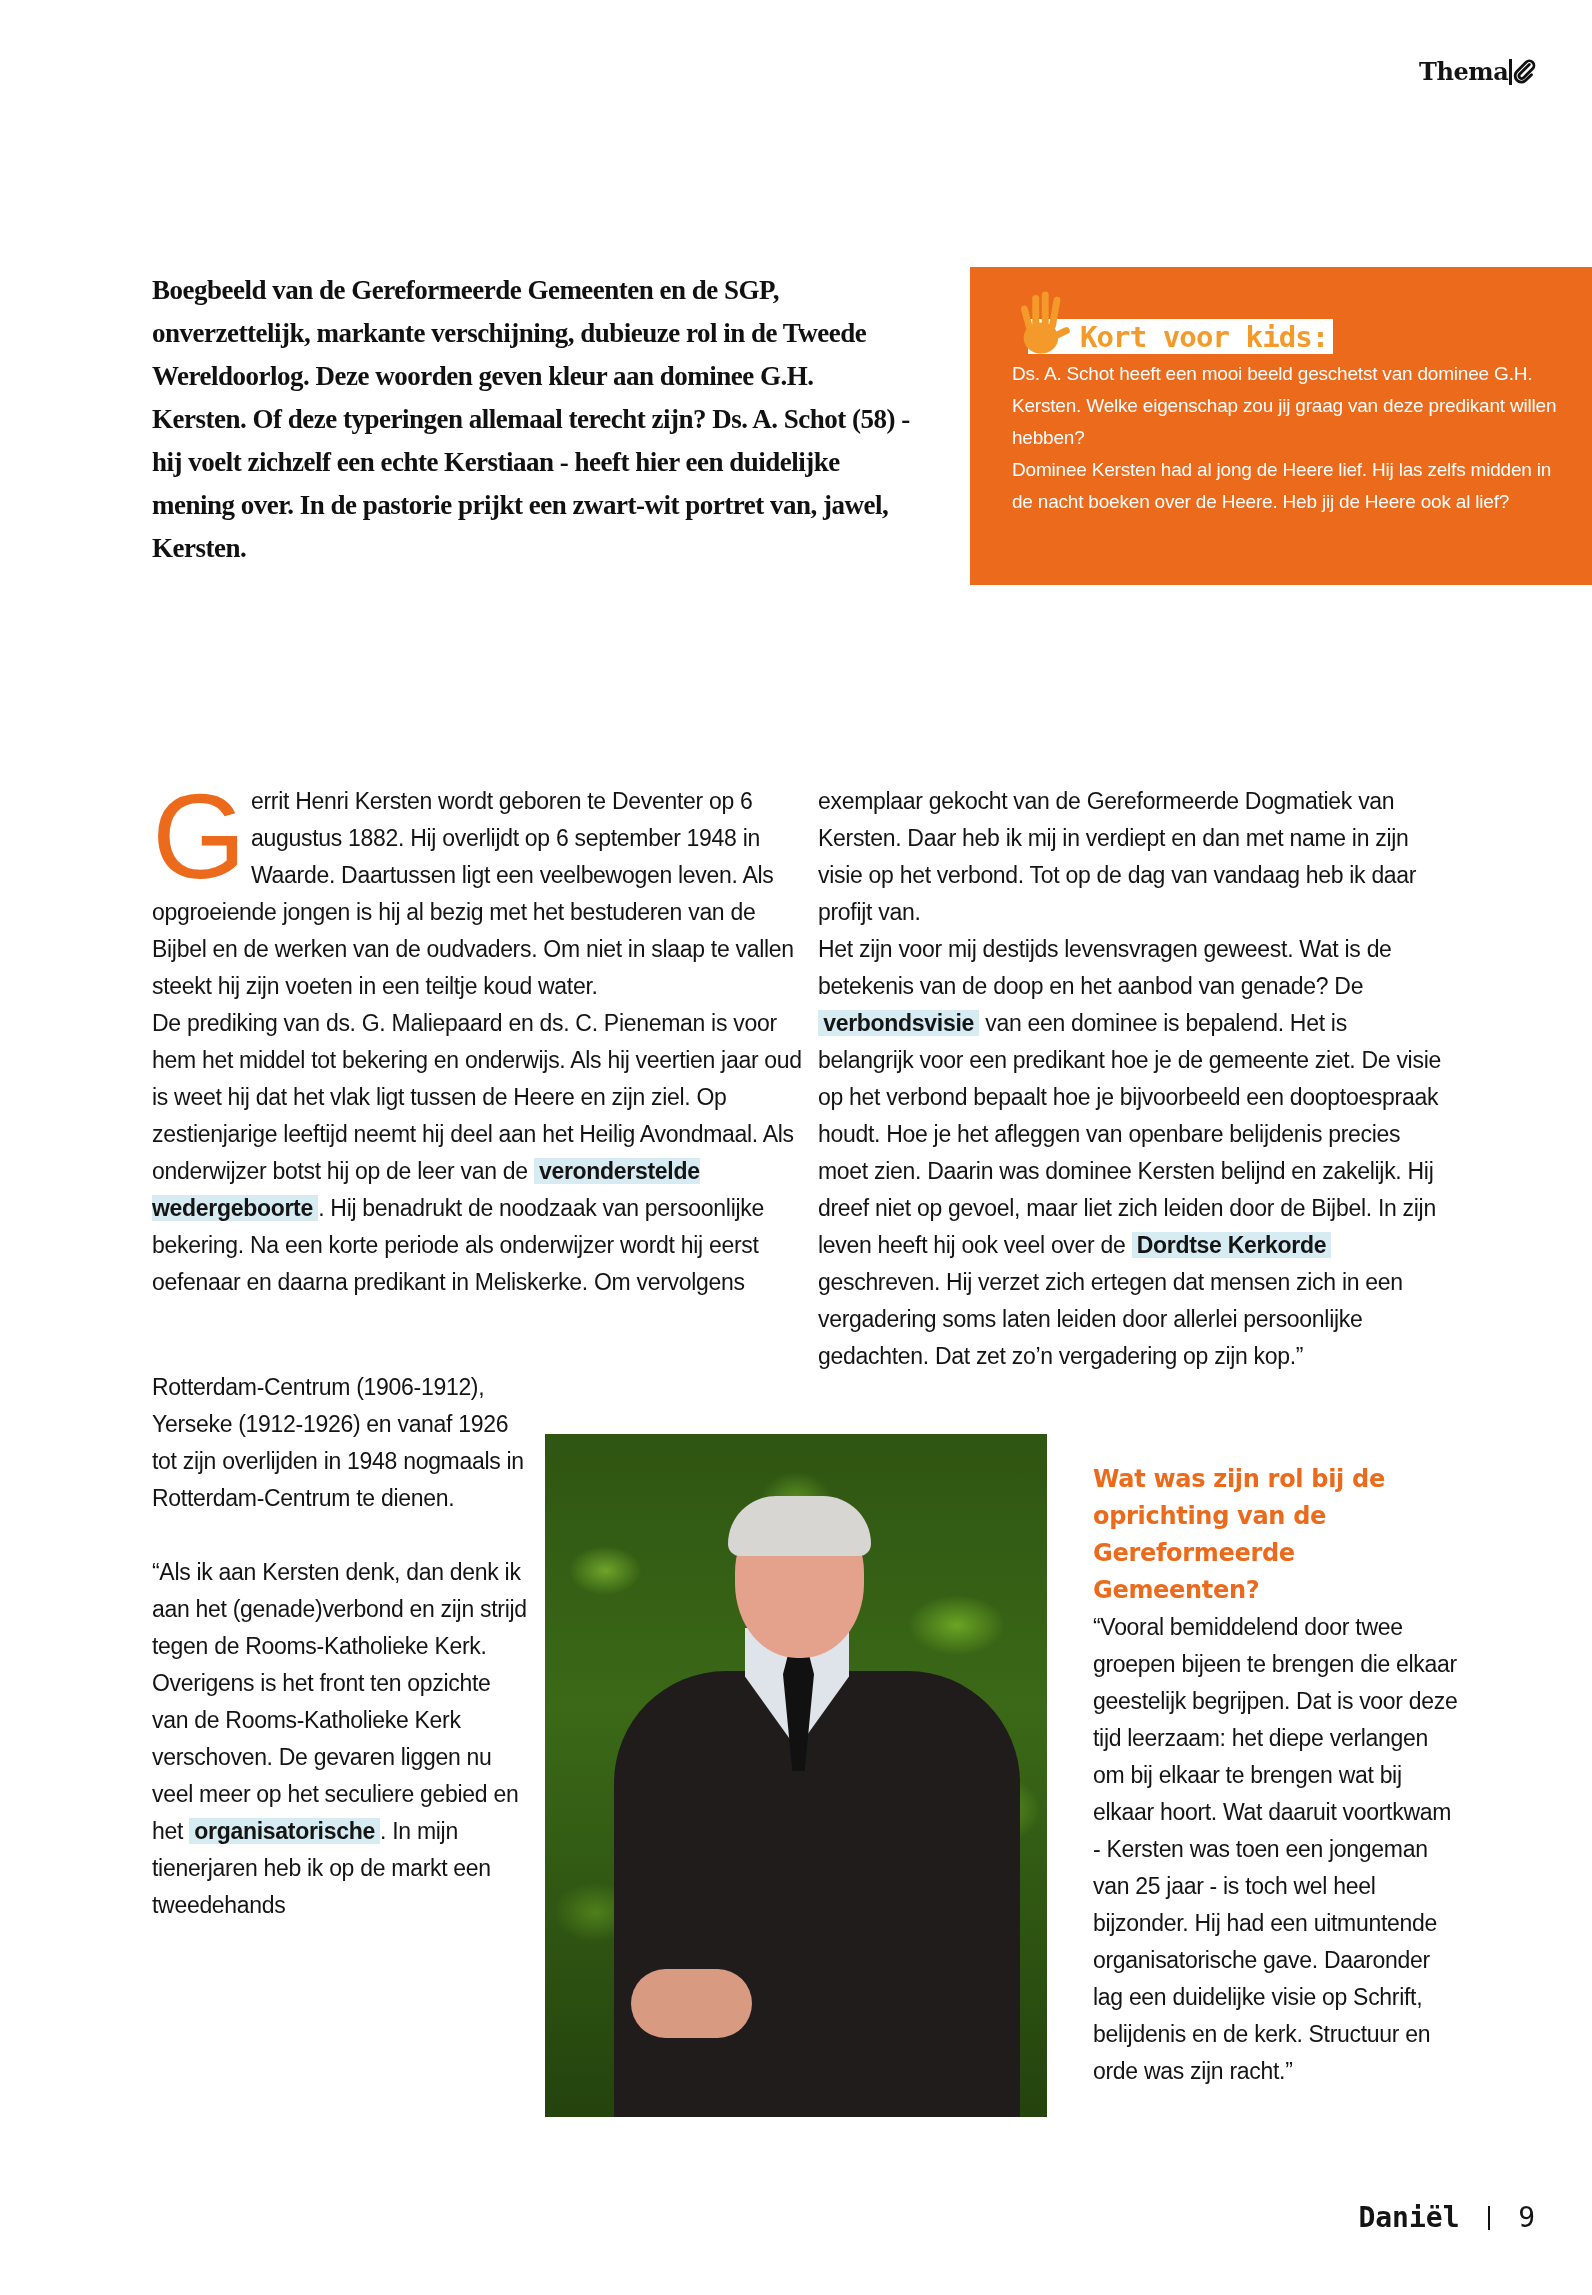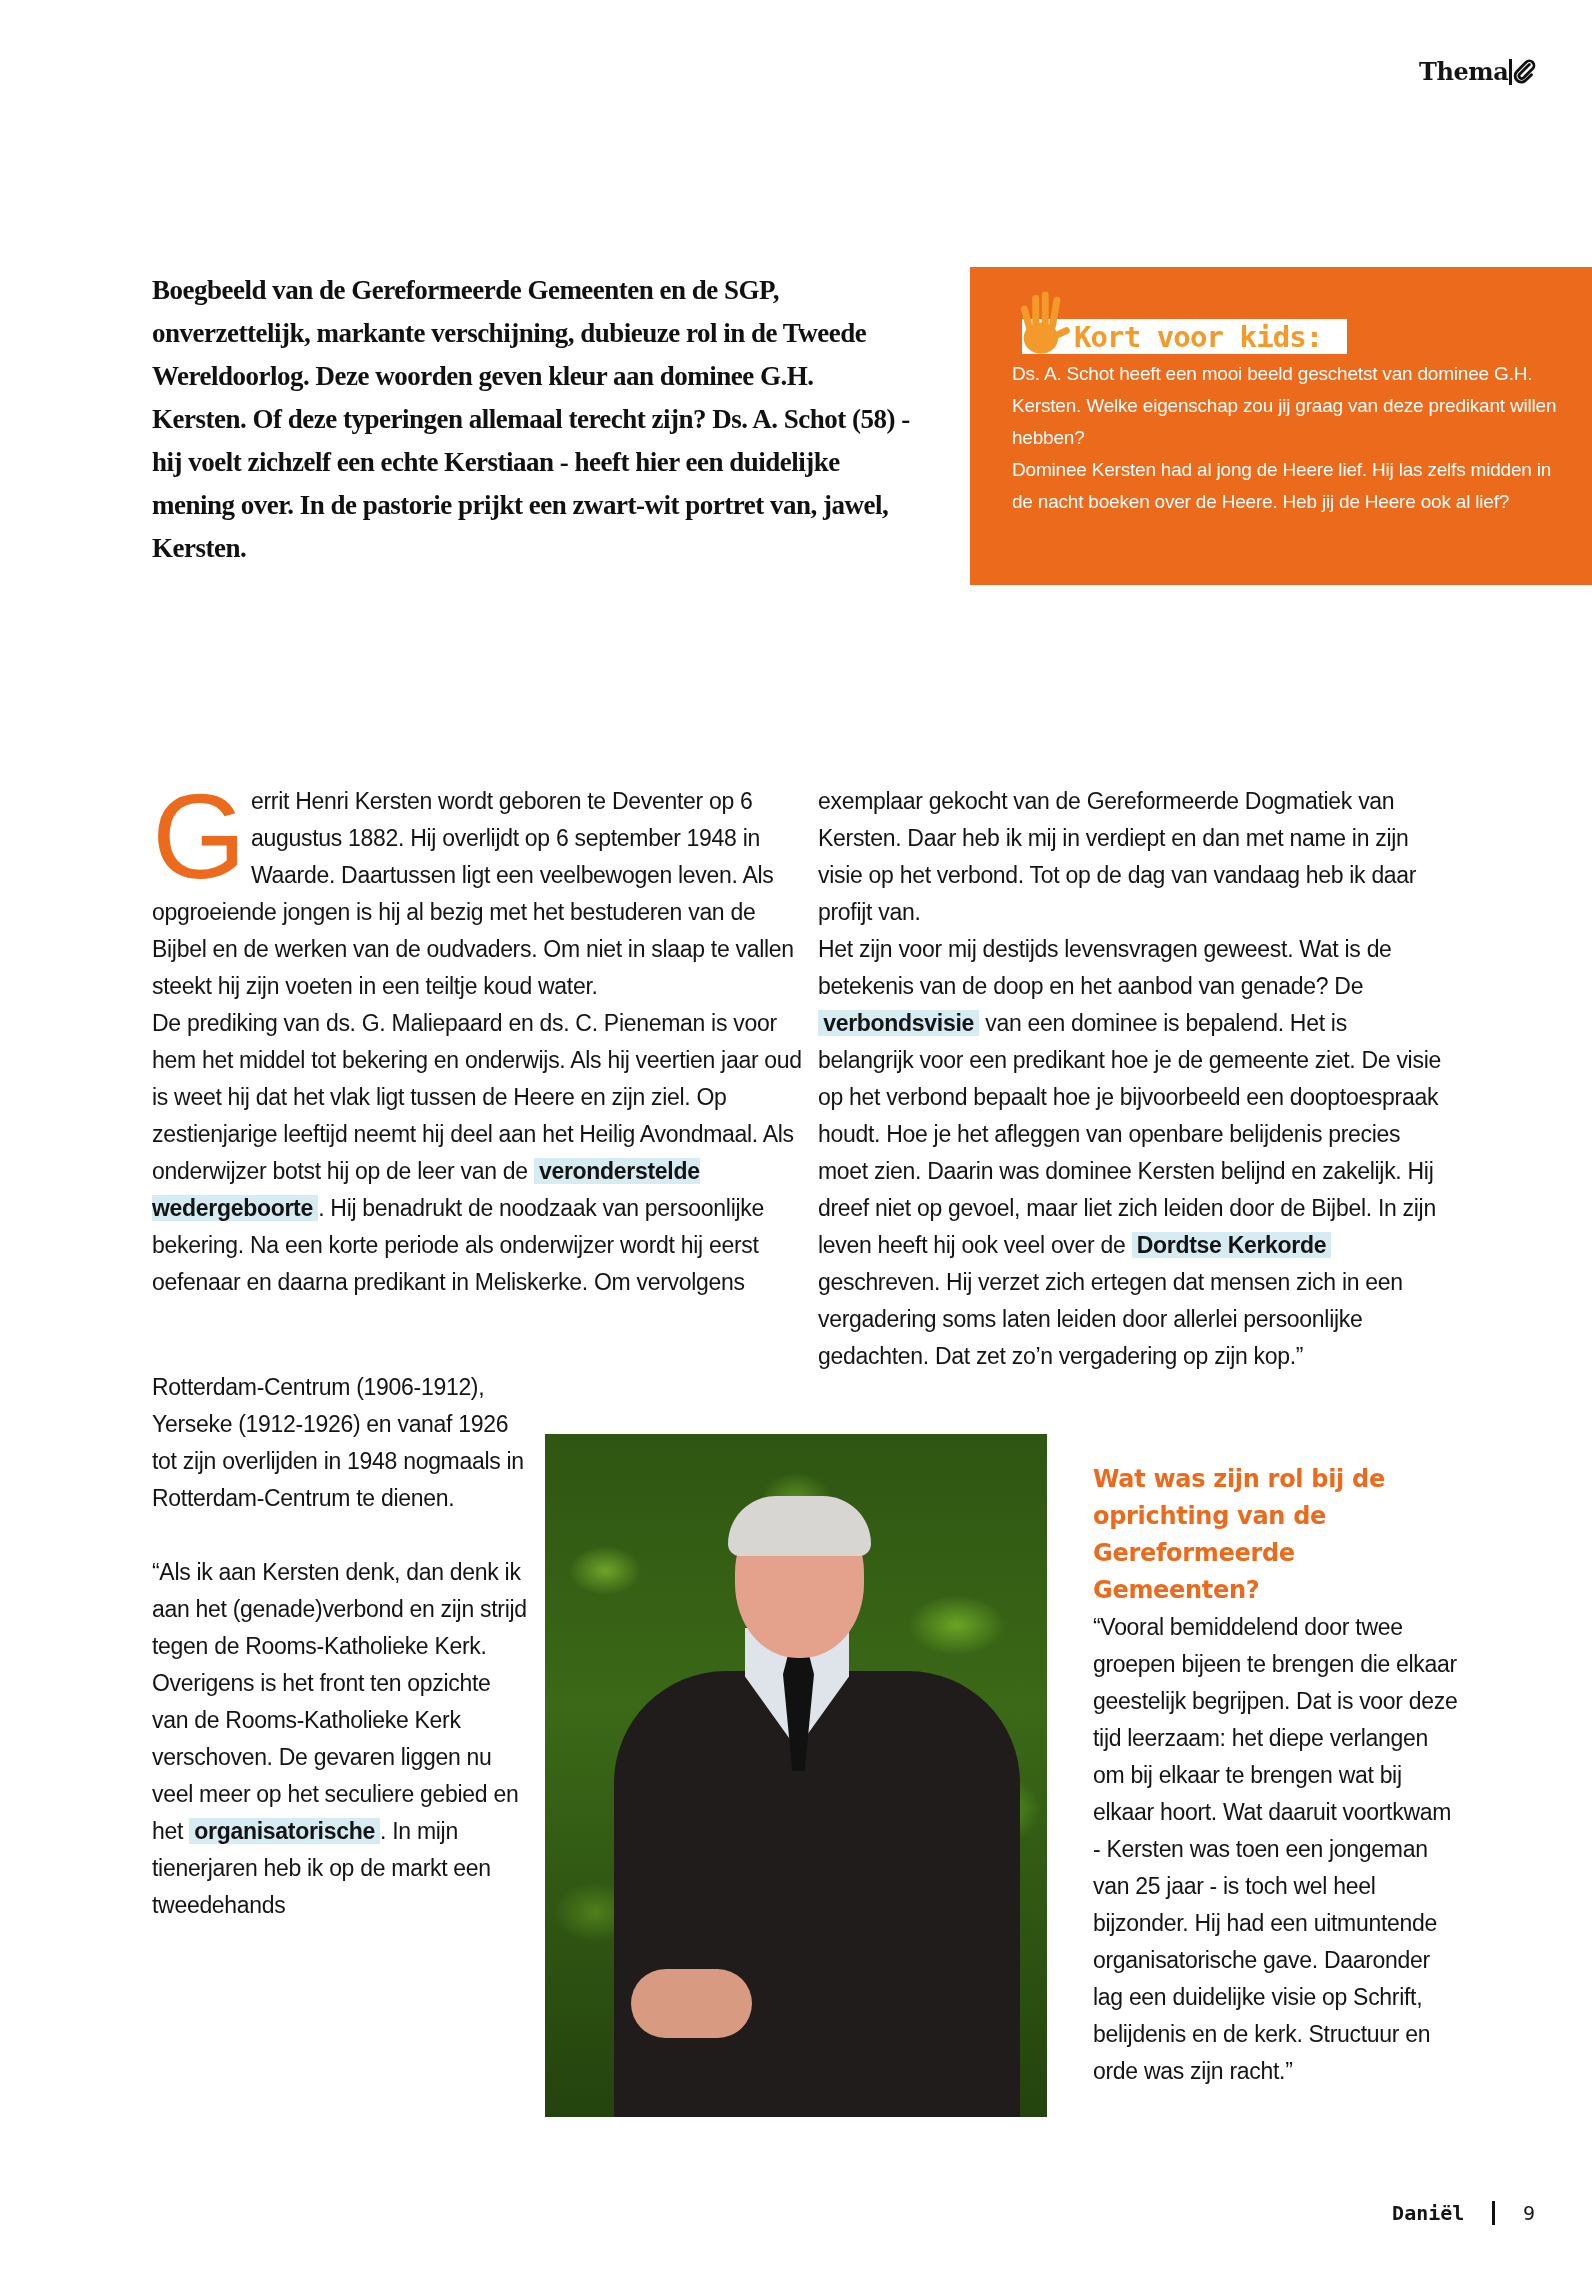--- a/index.html
+++ b/index.html
@@ -7,21 +7,21 @@
   body { position: relative; font-family: "Liberation Sans", sans-serif; color: #141414; }
 
   .header { position: absolute; top: 57px; right: 54px; display: flex; align-items: center; gap: 0; }
   .header .section { font-family: "DejaVu Serif", serif; font-weight: bold; font-size: 24px; letter-spacing: -0.4px; }
   .header .sep { width: 3.5px; height: 26px; background: #111; }
   .header svg { width: 26px; height: 26px; }
 
   .intro { position: absolute; left: 152px; top: 269px; width: 759px; font-family: Liberation Serif, serif; font-weight: bold; font-size: 27px; line-height: 43px; letter-spacing: -0.5px; color: #111; }
 
   .kids { position: absolute; left: 970px; top: 267px; width: 622px; height: 318px; background: #EC6A1B; }
-  .kids .title-wrap { position: absolute; left: 52px; top: 52px; height: 35px; background: #ffffff; display: flex; align-items: center; padding-left: 52px; padding-right: 25px; }
+  .kids .title-wrap { position: absolute; left: 58px; top: 52px; height: 35px; background: #ffffff; display: flex; align-items: center; padding-left: 52px; padding-right: 5px; }
   .kids .title { font-family: "DejaVu Sans Mono", monospace; font-weight: bold; font-size: 29px; color: #F39A2A; letter-spacing: -0.9px; }
   .kids .hand { position: absolute; left: 45px; top: 21px; width: 57px; height: 69px; }
   .kids .body { position: absolute; left: 42px; top: 91px; width: 552px; color: #ffffff; font-family: "Liberation Sans", sans-serif; font-size: 19px; line-height: 32px; letter-spacing: -0.2px; }
   .kids .body p { margin: 0; }
 
   .col { position: absolute; font-family: "Liberation Sans", sans-serif; font-size: 23px; line-height: 37px; letter-spacing: -0.3px; color: #141414; }
   .col p { margin: 0; }
   .col-left { left: 152px; top: 783px; width: 656px; }
   .col-right { left: 818px; top: 783px; width: 630px; }
   .col-narrow { left: 152px; top: 1369px; width: 380px; }
@@ -42,21 +42,21 @@
       radial-gradient(ellipse 60px 43px at 10% 70%, #4f7f1b 0%, transparent 70%),
       radial-gradient(ellipse 52px 43px at 50% 10%, #5e9322 0%, transparent 70%),
       linear-gradient(180deg, #2f5512 0%, #3b6917 40%, #24430e 100%); }
   .photo .suit { position: absolute; left: 69px; top: 237px; width: 406px; height: 449px; background: #1f1c1b; border-radius: 112px 112px 0 0; }
   .photo .shirt { position: absolute; left: 200px; top: 194px; width: 104px; height: 121px; background: #dfe4ea; clip-path: polygon(0 0, 100% 0, 100% 40%, 50% 100%, 0 40%); }
   .photo .tie { position: absolute; left: 238px; top: 216px; width: 31px; height: 121px; background: #111; clip-path: polygon(20% 0, 80% 0, 100% 20%, 70% 100%, 30% 100%, 0 20%); }
   .photo .head { position: absolute; left: 190px; top: 69px; width: 129px; height: 155px; background: #e4a28d; border-radius: 45% 45% 48% 48%; }
   .photo .hair { position: absolute; left: 183px; top: 62px; width: 143px; height: 60px; background: #d8d6d2; border-radius: 69px 69px 17.3px 17.3px; }
   .photo .hands { position: absolute; left: 86px; top: 535px; width: 121px; height: 69px; background: #d99a82; border-radius: 35px; }
 
-  .footer { position: absolute; right: 57px; top: 2201px; display: flex; align-items: center; gap: 28px; font-family: "DejaVu Sans Mono", monospace; font-size: 20px; }
+  .footer { position: absolute; right: 57px; top: 2201px; display: flex; align-items: center; gap: 28px; font-family: "DejaVu Sans Mono", monospace; font-size: 28px; }
   .footer .mag { font-weight: bold; }
   .footer .sep { width: 2.6px; height: 24px; background: #111; }
 </style>
 </head>
 <body>
 
 <div class="header">
   <span class="section">Thema</span>
   <span class="sep"></span>
   <svg viewBox="0 0 24 24" fill="none" stroke="#111" stroke-width="2.6" stroke-linecap="round">

